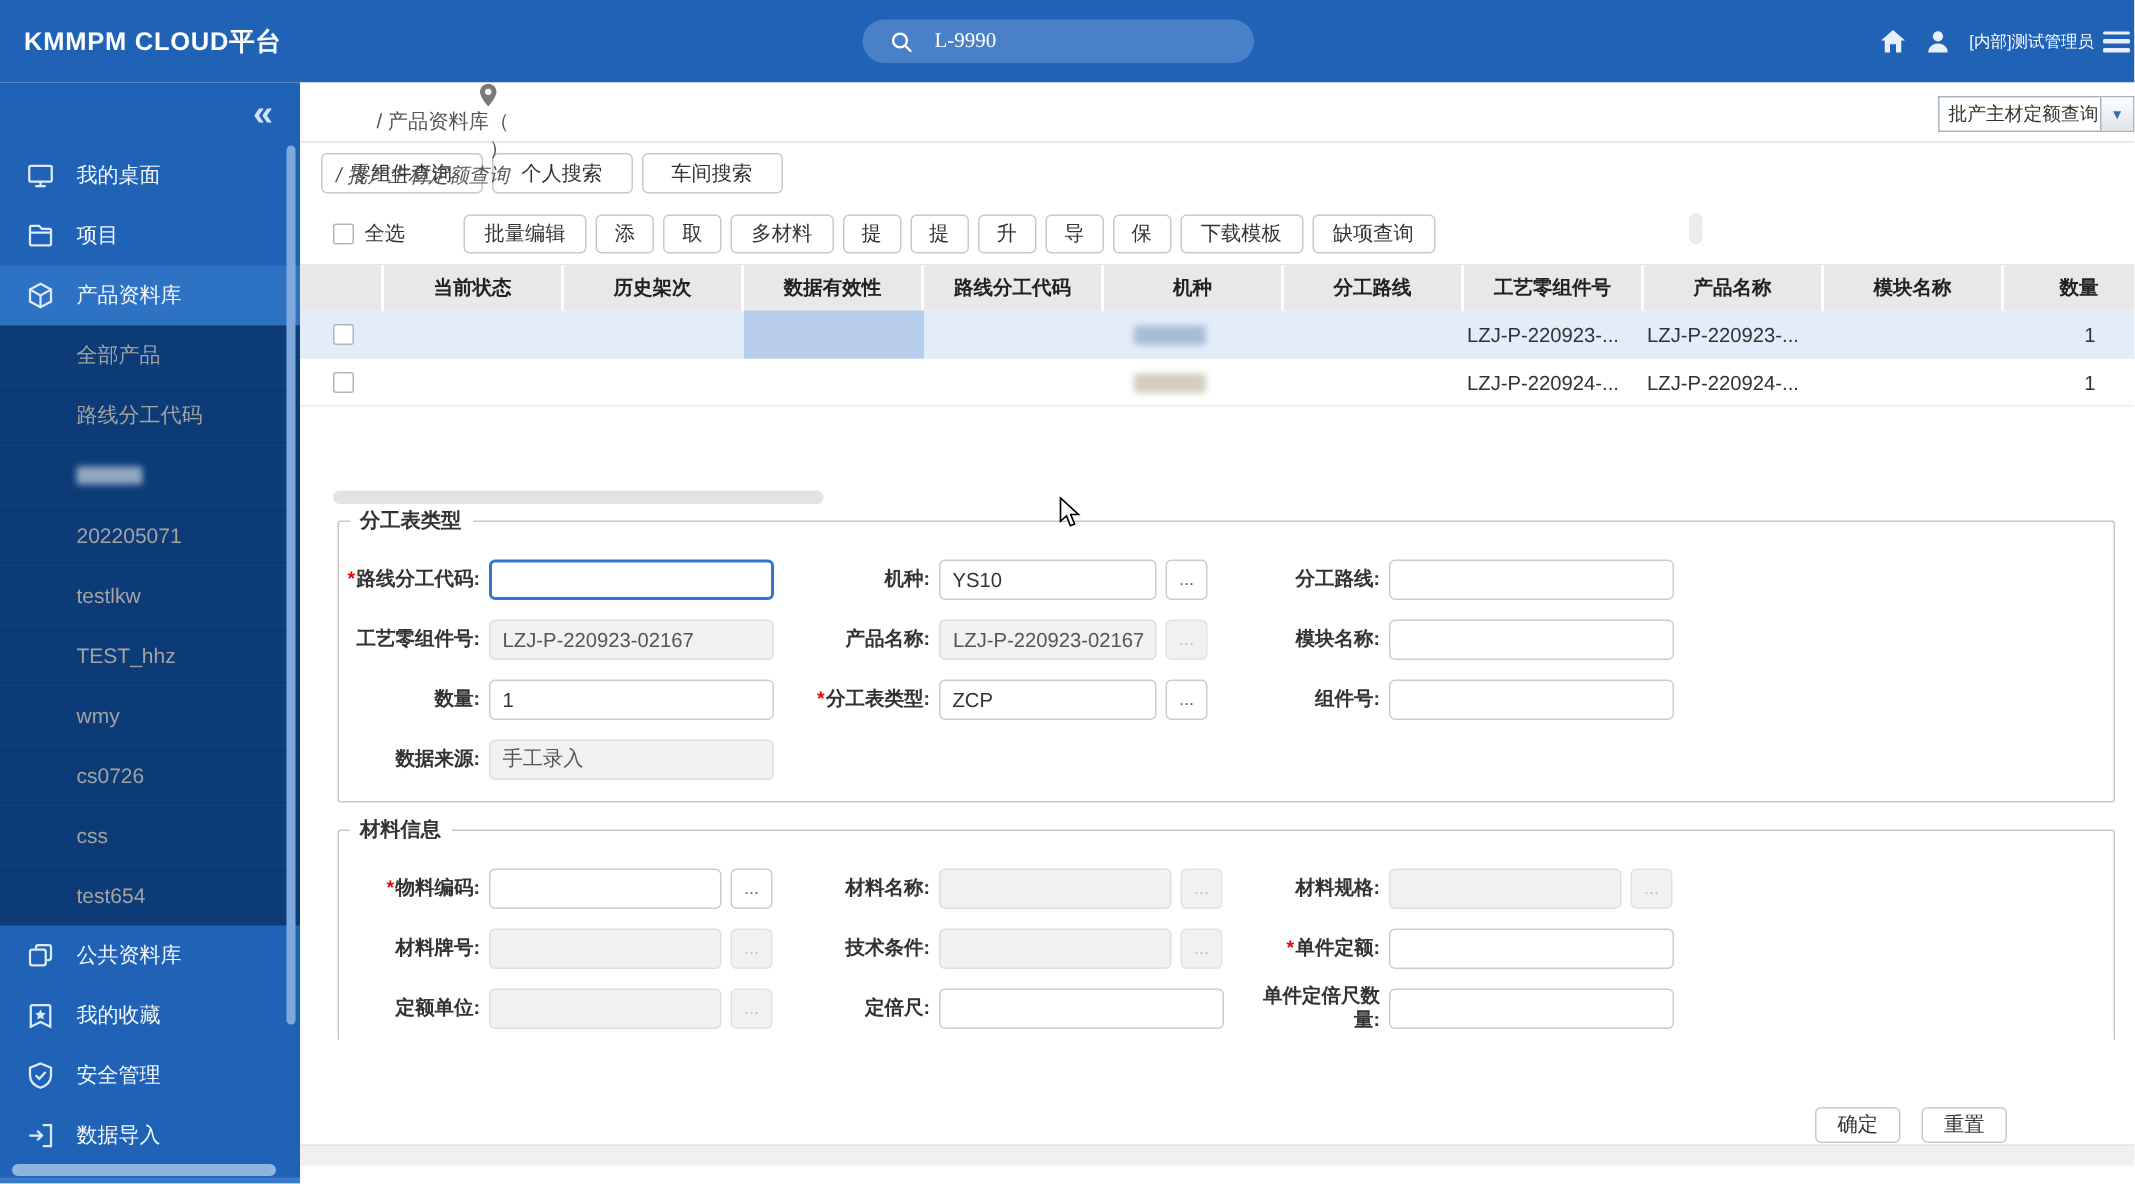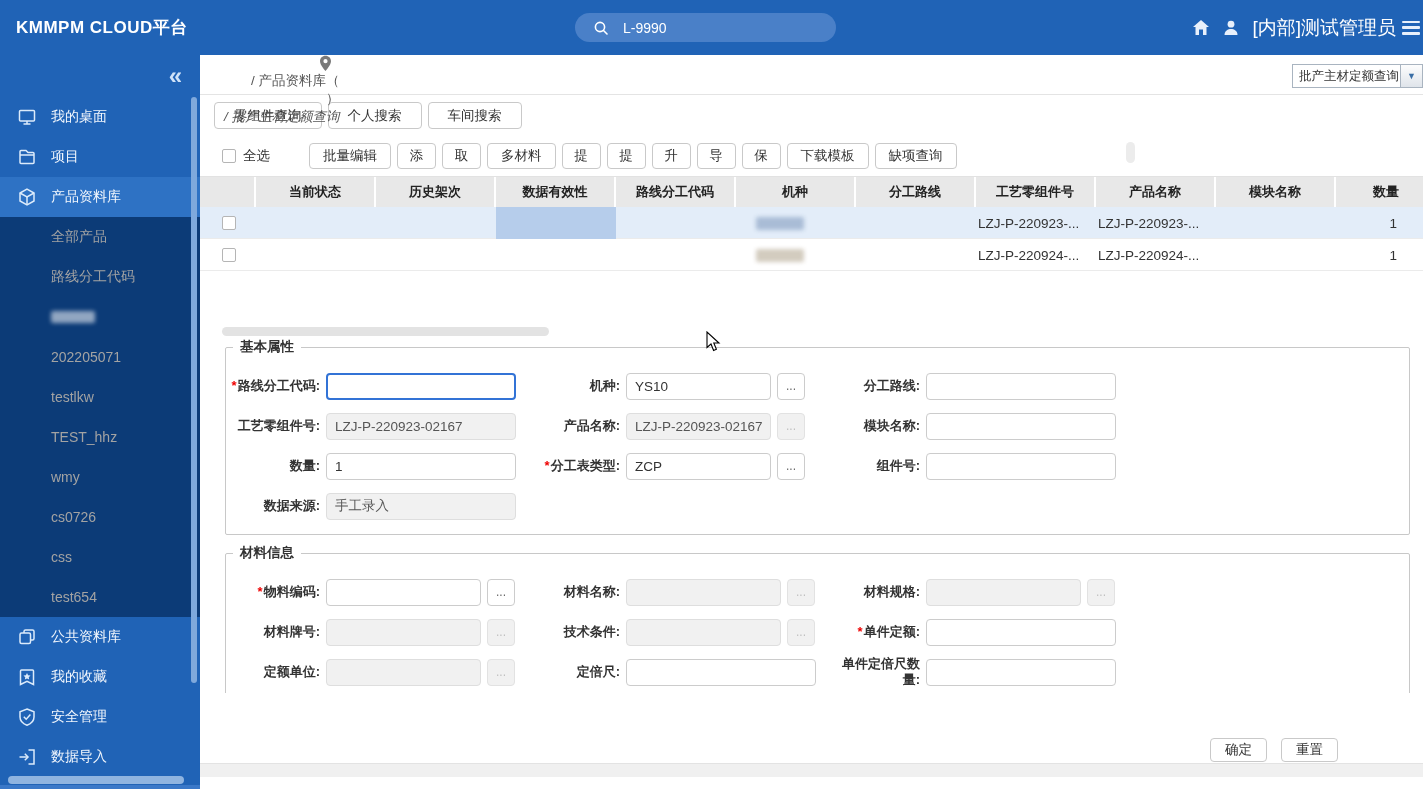--- a/index.html
+++ b/index.html
@@ -8,24 +8,24 @@
   .stage { position:relative; width:1423px; height:789px; overflow:hidden; }
 
   
   .topbar { position:absolute; left:0; top:0; width:1423px; height:55px; background:#2063b6; }
   .brand { position:absolute; left:16px; top:0; height:55px; line-height:55px;
     color:#fff; font-size:17px; font-weight:bold; letter-spacing:.5px; }
   .gsearch { position:absolute; left:575px; top:13px; width:261px; height:29px;
     background:#4a80c8; border-radius:15px; display:flex; align-items:center; }
   .gsearch svg { margin-left:18px; }
   .gsearch input { background:transparent; border:none; outline:none; color:#fff;
-    font-size:14px; margin-left:14px; width:180px; font-family:Liberation Sans, sans-serif; }
+    font-size:14px; margin-left:14px; width:180px; font-family:Liberation Serif, serif; }
   .hdr-right { position:absolute; right:0; top:0; height:55px; display:flex; align-items:center; }
   .hdr-ic { width:26px; height:26px; display:flex; align-items:center; justify-content:center; margin-right:4px; cursor:pointer; }
-  .hdr-user { color:#fff; font-size:19px; margin:0 6px 0 4px; white-space:nowrap; }
+  .hdr-user { color:#fff; font-size:11px; margin:0 6px 0 4px; white-space:nowrap; }
   .burger { width:18px; height:14px; display:flex; flex-direction:column; justify-content:space-between; margin-right:3px; }
   .burger i { display:block; height:2.5px; background:#e8f0fb; border-radius:1px; }
 
   
   .sidebar { position:absolute; left:0; top:55px; width:200px; height:734px; background:#2063b6; overflow:hidden; }
   .collapse { position:absolute; right:18px; top:8px; color:#cfe2f8; font-size:24px; font-weight:bold; cursor:pointer; line-height:26px;}
   .snav { position:absolute; top:42px; left:0; width:200px; }
   .snav-item { height:40px; display:flex; align-items:center; color:#f2f7fd; font-size:14px; cursor:pointer; }
   .snav-item.active { background:#2e72c4; }
   .snav-icon { width:20px; height:20px; margin-left:17px; margin-right:14px; color:#dcebfb; flex:0 0 auto; }
@@ -350,21 +350,21 @@
       <div class="dc qty">1</div>
     </div>
 
     <div class="gap">
       <div class="hthumb"></div>
     </div>
 
     <div class="formpanel">
 
       <fieldset>
-        <legend>基本属性</legend>
+        <legend>分工表类型</legend>
 
         <div class="frow">
           <div class="fcell">
             <div class="flabel"><span class="req">*</span><span>路线分工代码:</span></div>
             <div class="fctrl">
                 <input class="inp focus" value="" style="">
               </div>
           </div>
           <div class="fcell">
             <div class="flabel"><span>机种:</span></div>

